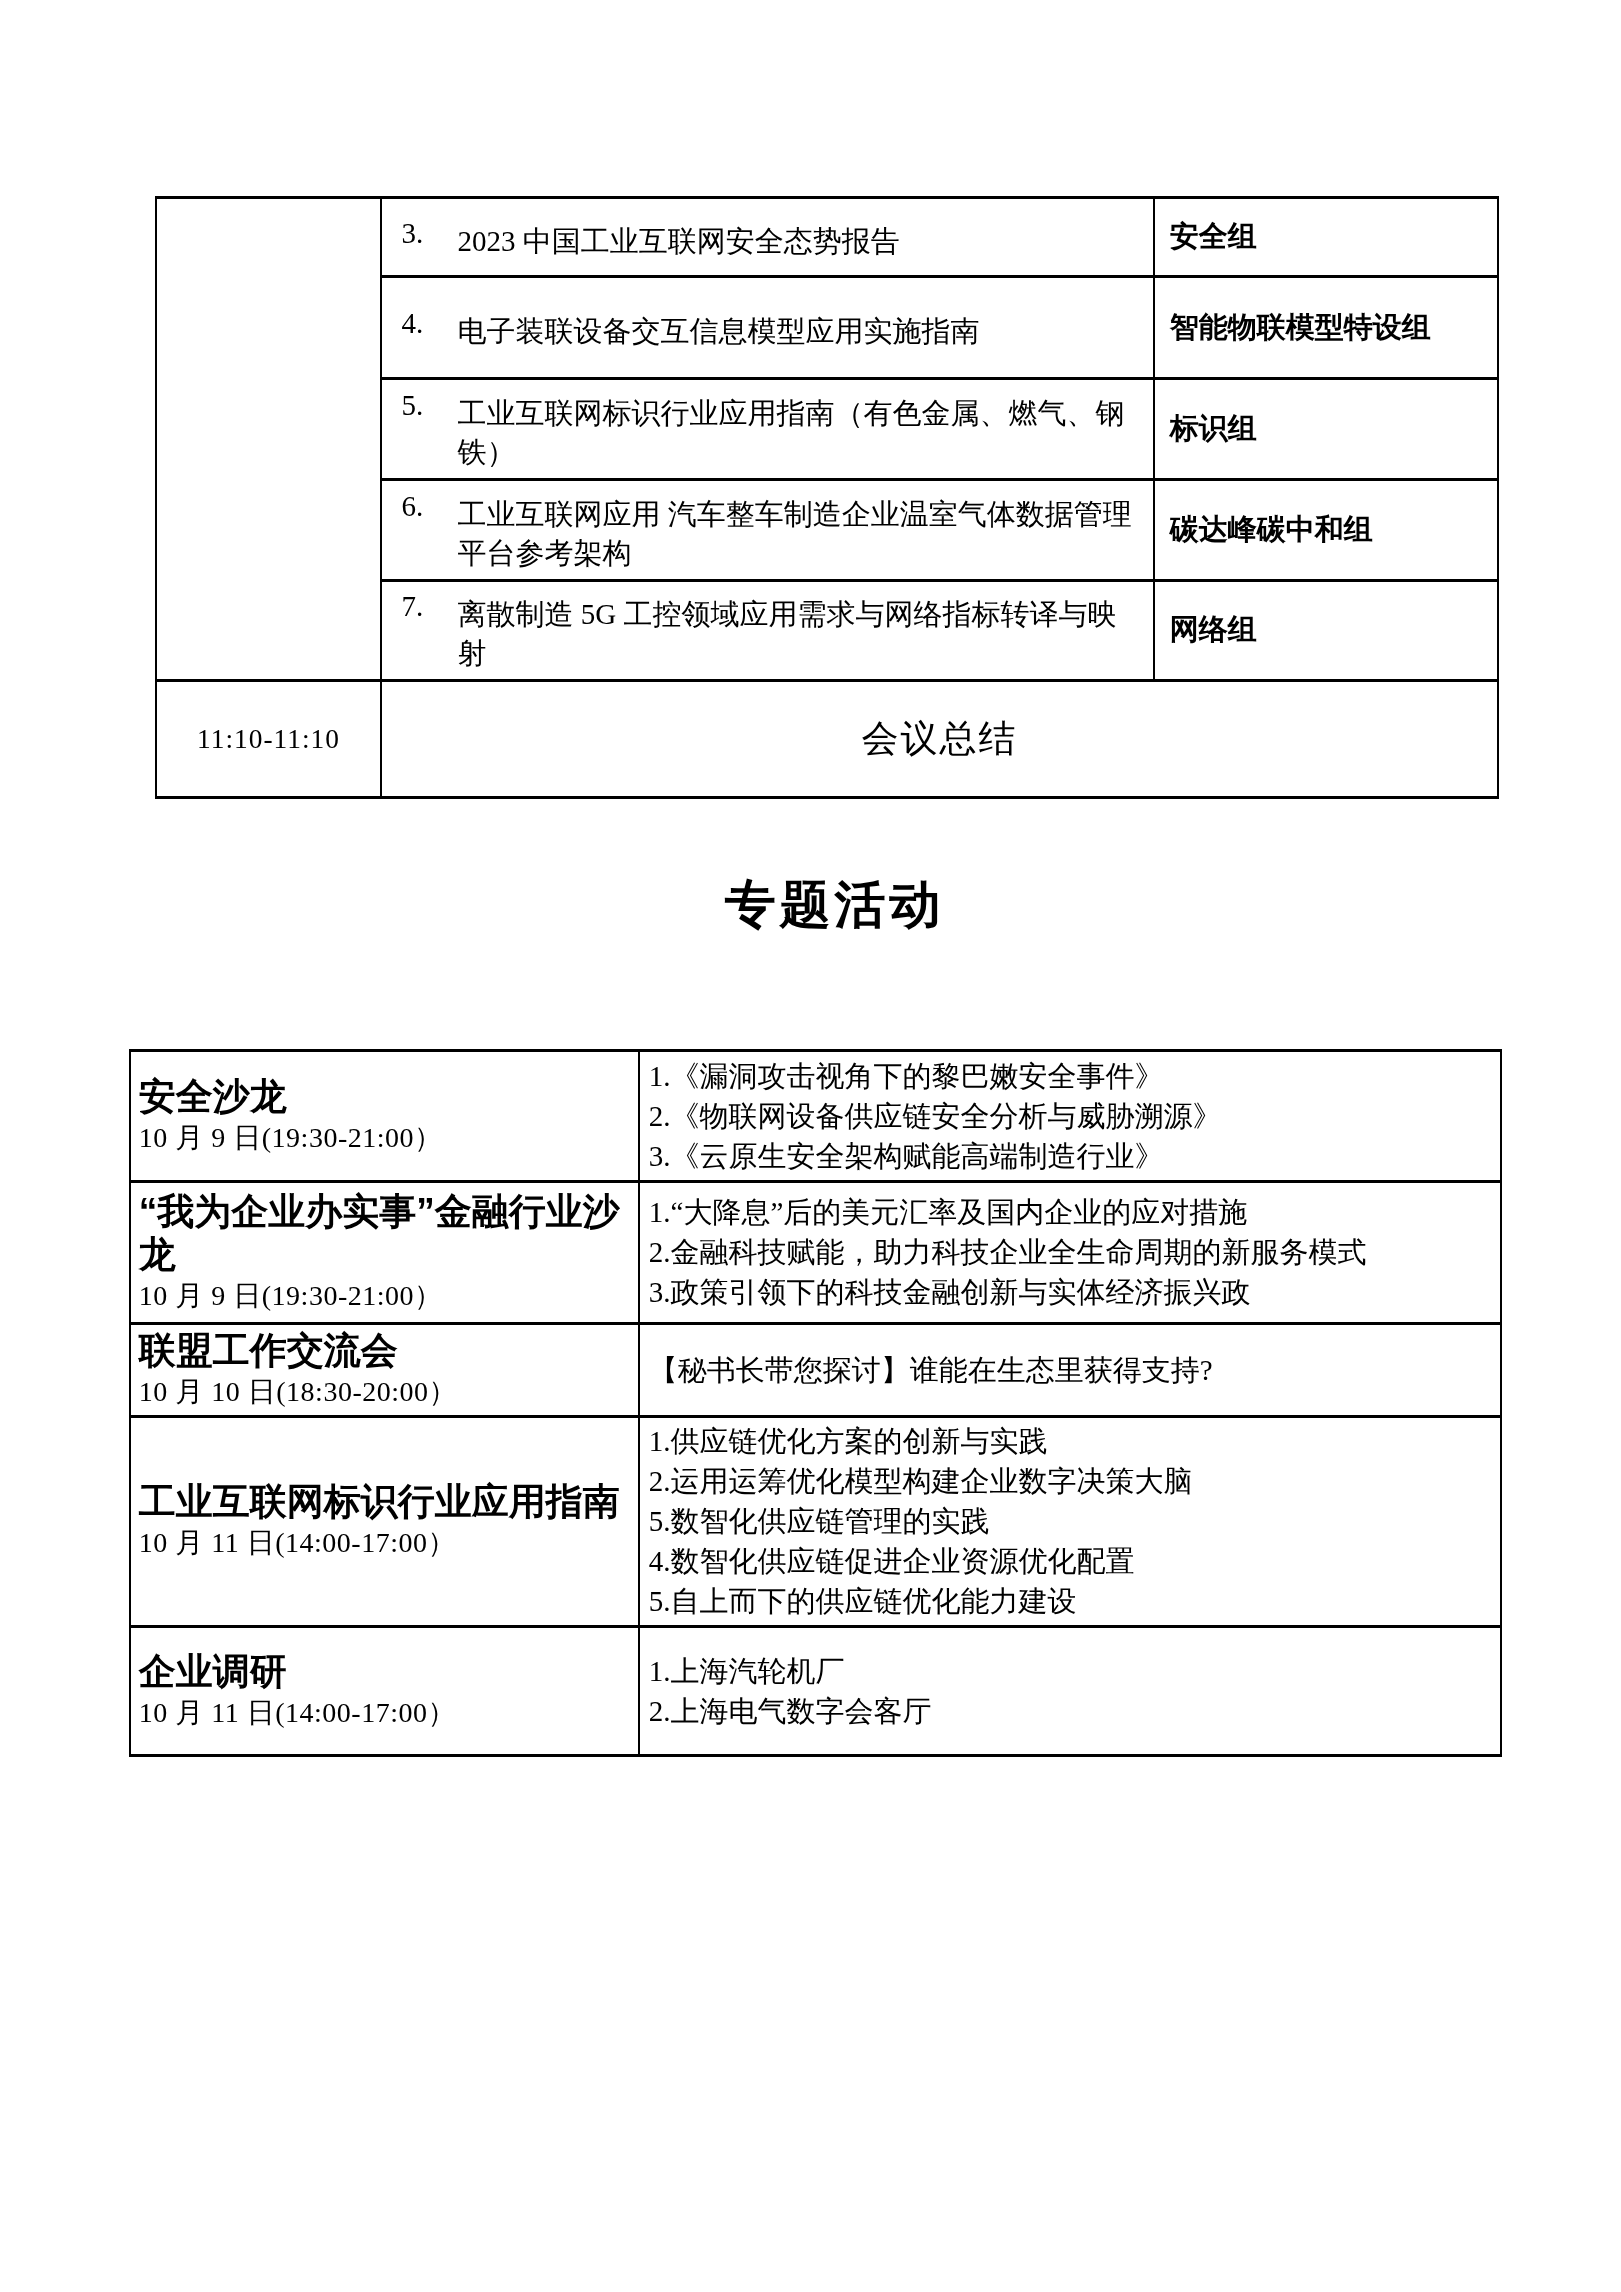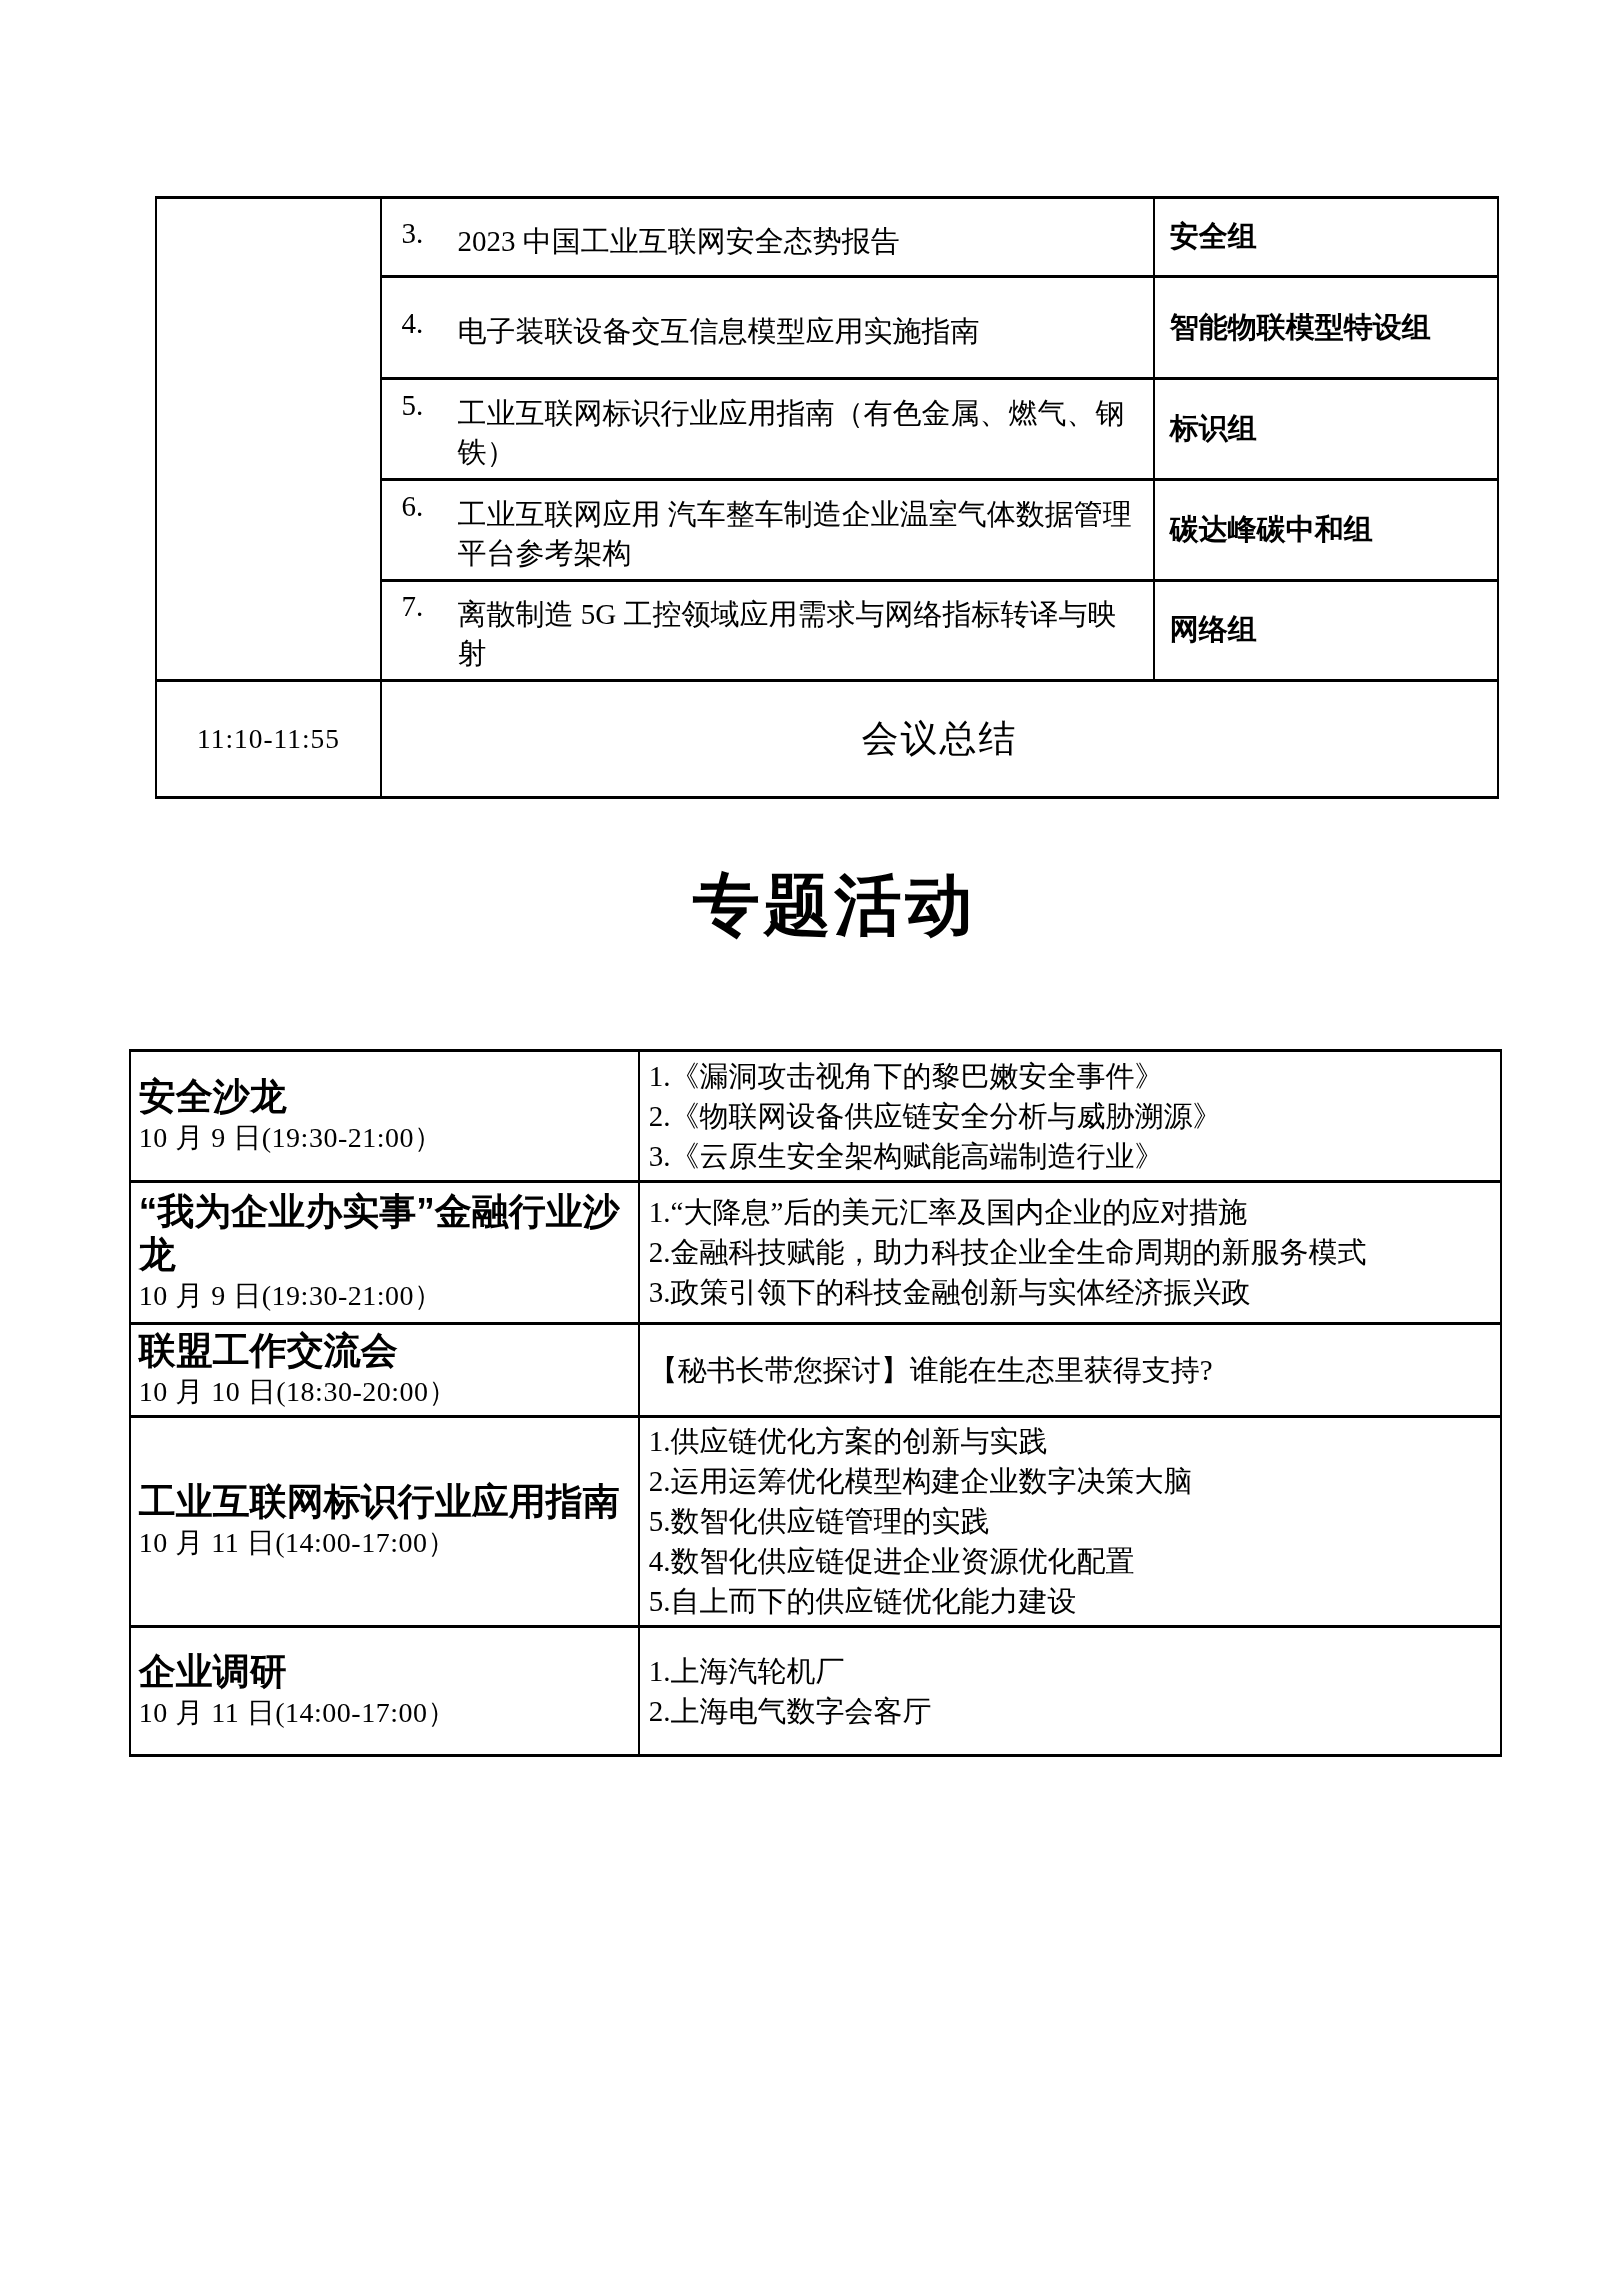--- a/index.html
+++ b/index.html
@@ -33,21 +33,21 @@
   .agenda-item .txt { flex:1;margin-top:8px; }
   .c-time { text-align:center; font-size:27.4px; letter-spacing:1px; }
   .c-summary { text-align:center; font-size:37px; letter-spacing:2px; }
 
   
   .section-title {
     position:absolute; top:875px; left:0; width:100%;
     text-align:center;
     font-family:"Liberation Sans","DejaVu Sans",sans-serif;
     font-weight:bold;
-    font-size:67px;
+    font-size:51px;
     letter-spacing:3.9px;
     line-height:59px;
     padding-left:48px;
   }
 
   
   .events {
     position:absolute; left:129px; top:1049px; width:1370px;
   }
   .events .er1 { height:123px; }
@@ -118,21 +118,21 @@
     <tr class="r7">
       <td class="c-item">
         <div class="agenda-item">
           <span class="num">7.</span>
           <span class="txt">离散制造 5G 工控领域应用需求与网络指标转译与映射</span>
         </div>
       </td>
       <td class="c-group">网络组</td>
     </tr>
     <tr class="rs">
-      <td class="c-time">11:10-11:55</td>
+      <td class="c-time">11:10-11:10</td>
       <td class="c-summary" colspan="2">会议总结</td>
     </tr>
   </tbody>
     </table>
 
   <div class="section-title">专题活动</div>
 
   <table class="events">
     <colgroup>
         <col style="width:509px">

